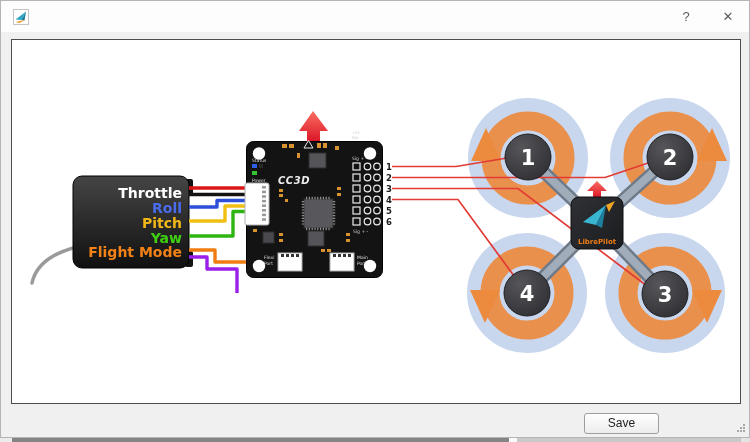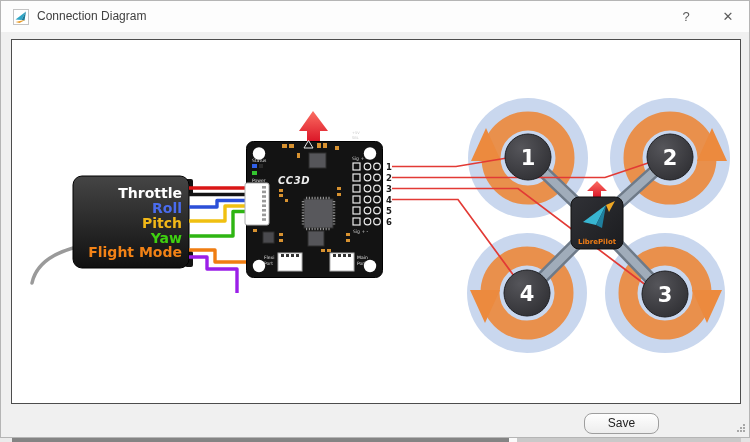--- a/index.html
+++ b/index.html
@@ -11,21 +11,21 @@
   .titlebar{position:absolute;left:0;top:0;width:748px;height:31px;background:#fdfdfd;}
   .title-icon{position:absolute;left:12px;top:8px;width:16px;height:16px;}
   .title-text{position:absolute;left:36px;top:8px;font-size:12px;color:#414141;}
   .tb-btn{position:absolute;top:0;width:34px;height:31px;text-align:center;line-height:31px;
           font-size:13px;color:#5c5c5c;cursor:default;}
   .tb-help{left:668px;}
   .tb-close{left:710px;}
   .canvas{position:absolute;left:10px;top:38px;width:730px;height:365px;background:#ffffff;
           border:1px solid #4d4d4d;}
   .footer-btn{position:absolute;top:412px;width:75px;height:21px;border:1px solid #9e9e9e;
-              border-radius:8px;background:linear-gradient(#fefefe,#ededed);
+              border-radius:3px;background:linear-gradient(#fefefe,#ededed);
               font-size:12px;color:#222;text-align:center;line-height:19px;}
   .btn-save{left:583px;}
   .btn-close{left:665px;}
   .grip{position:absolute;right:3px;bottom:4px;width:10px;height:10px;}
   .grip::after{content:"";position:absolute;left:7px;top:7px;width:2px;height:2px;background:#a8a8a8;
      box-shadow:0 -3px 0 #a8a8a8,-3px 0 0 #a8a8a8,0 -6px 0 #a8a8a8,-3px -3px 0 #a8a8a8,-6px 0 0 #a8a8a8;}
   .understrip{position:absolute;left:0;top:438px;height:4px;}
   svg text{font-family:"DejaVu Sans",sans-serif;}
 </style>
 </head>
@@ -34,21 +34,20 @@
 <div class="stage">
   <div class="win">
 
     <div class="titlebar">
       <svg class="title-icon" viewBox="0 0 16 16">
         <rect x="0.5" y="0.5" width="15" height="15" fill="#ffffff" stroke="#c4c4c4"></rect>
         <polygon points="2.5,10.5 13,2.5 8.5,11" fill="#2fa6c6"></polygon>
         <polygon points="8.5,11 13,2.5 11.5,11.5" fill="#1d7d9c"></polygon>
         <polygon points="2.5,13 12.5,10.8 6.5,14" fill="#e89b28"></polygon>
       </svg>
-      <span class="title-text">Connection Diagram</span>
       <span class="tb-btn tb-help">?</span>
       <span class="tb-btn tb-close">✕</span>
     </div>
 
     <div class="canvas">
       <svg width="728" height="363" viewBox="11 39 728 363">
         <defs>
           <linearGradient id="gRx" x1="0" y1="0" x2="0" y2="1">
             <stop offset="0" stop-color="#454545"></stop>
               <stop offset="1" stop-color="#101010"></stop>

